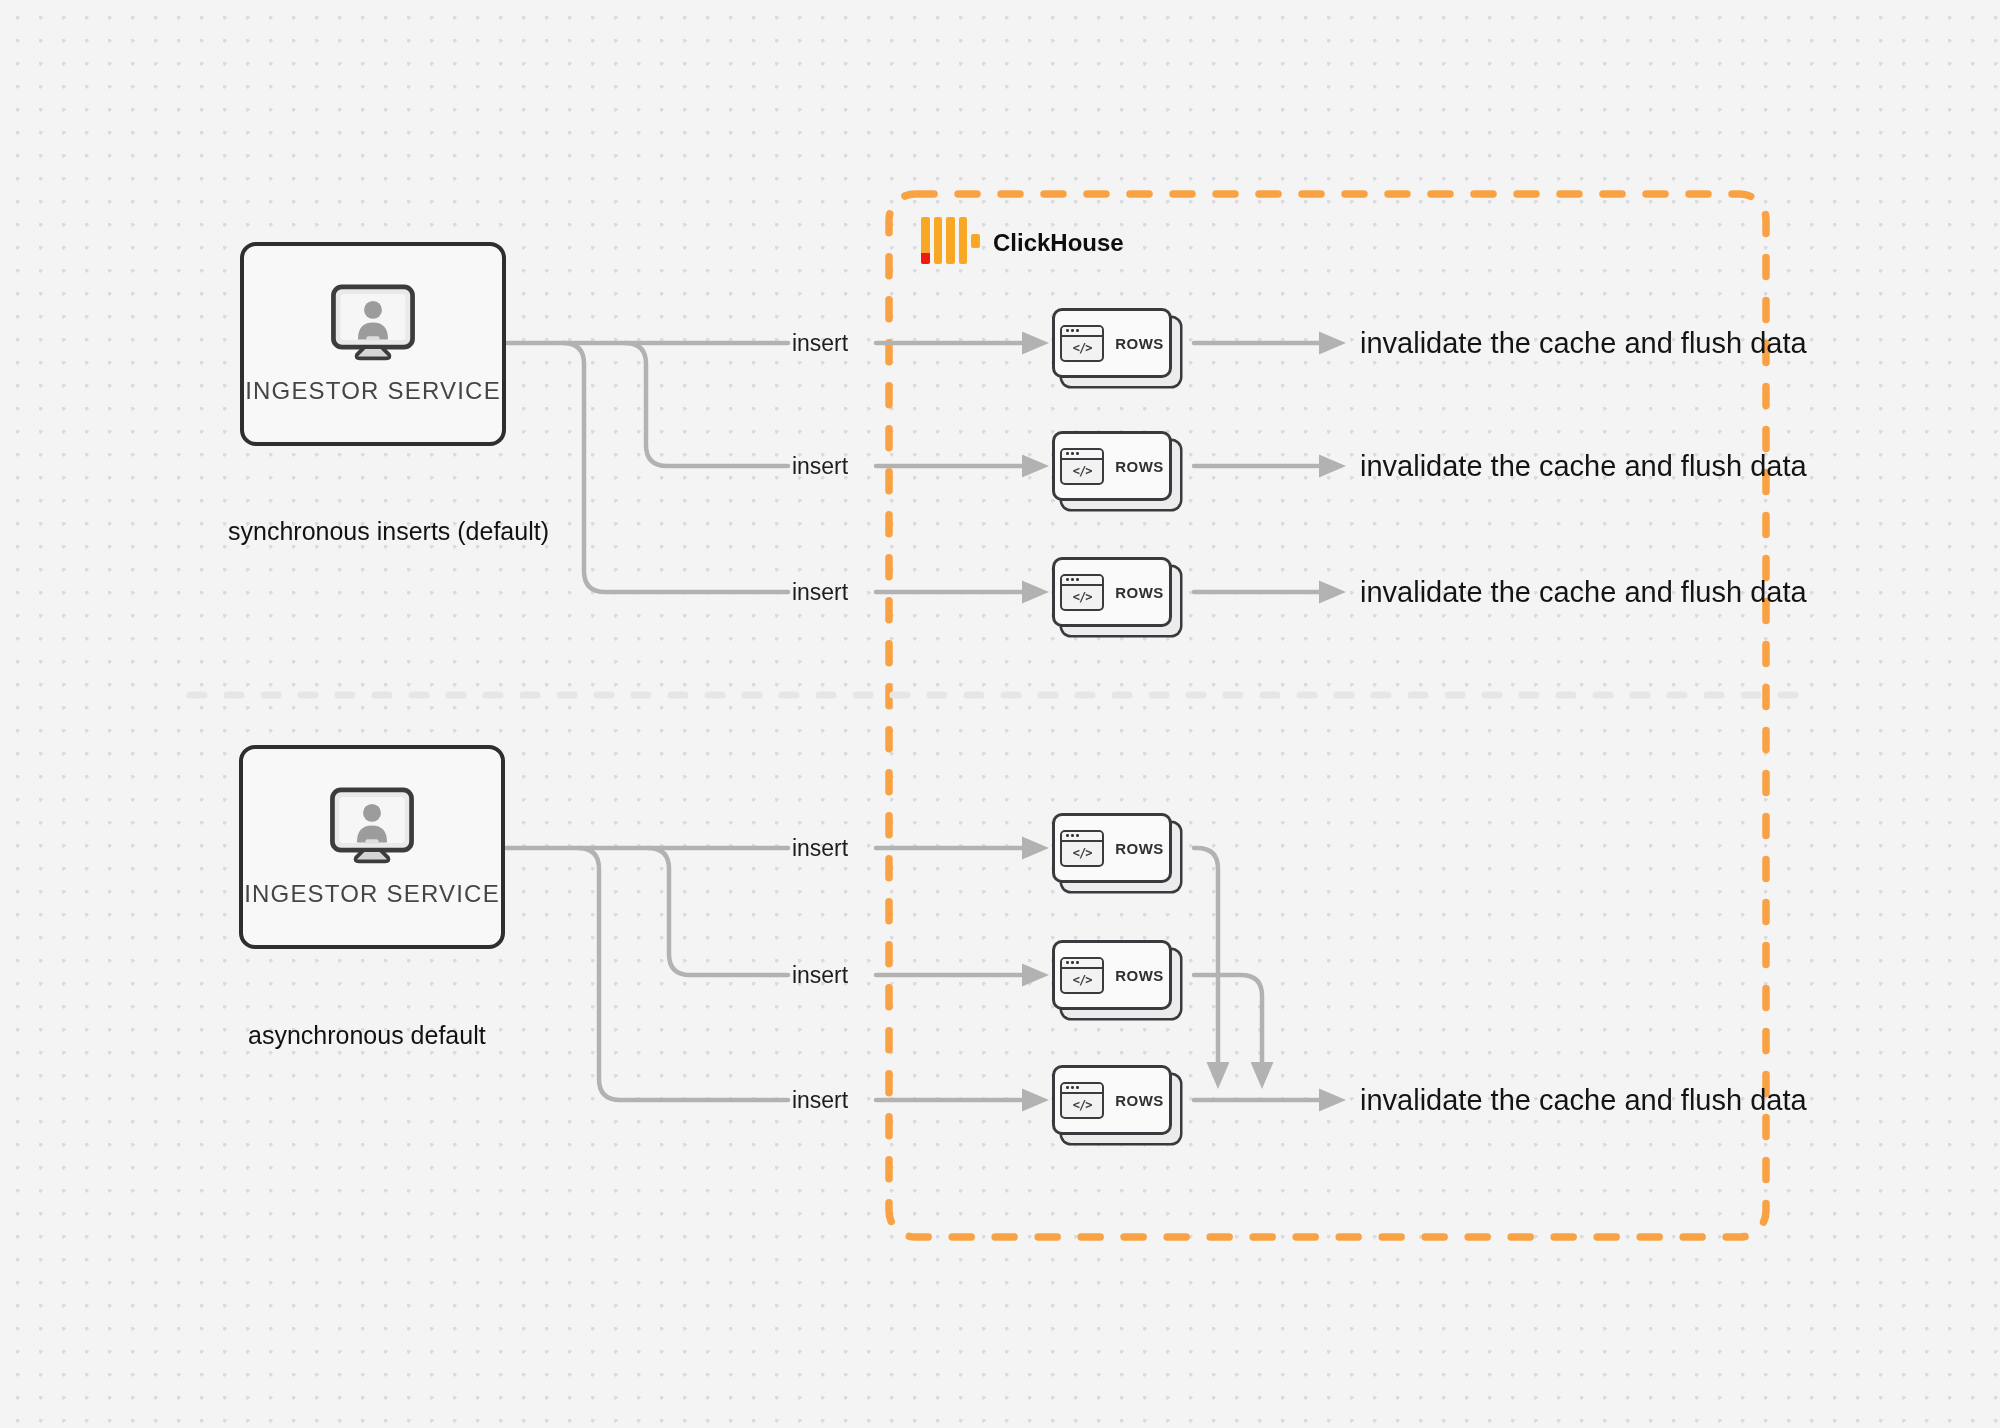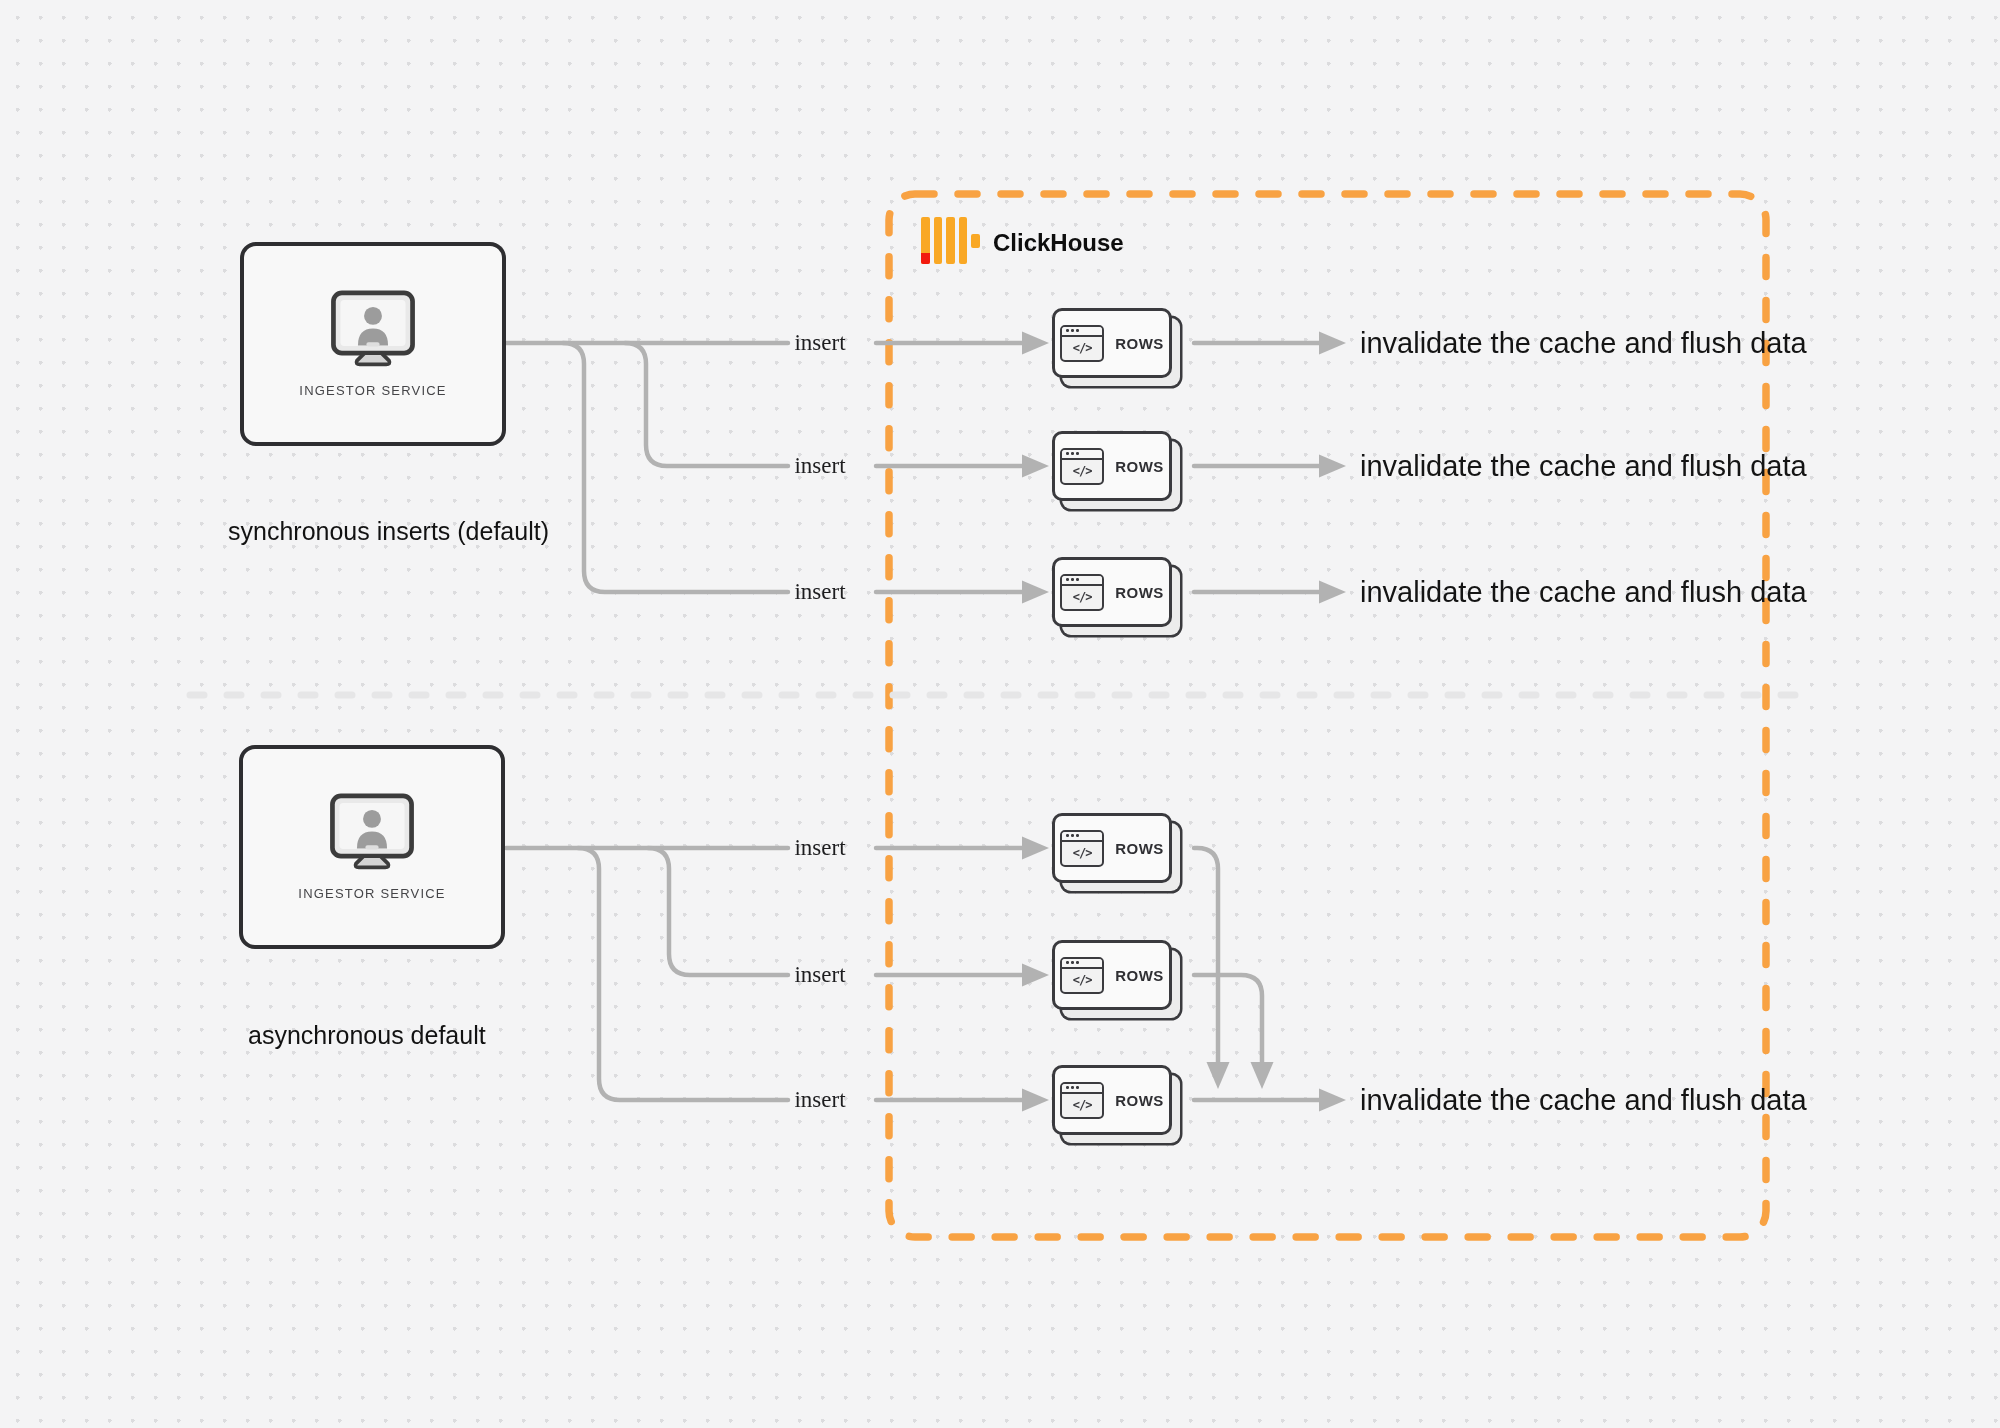--- a/index.html
+++ b/index.html
@@ -23,33 +23,33 @@
   .arrowhead{fill:var(--line,#b2b2b2);stroke:none;}
 
   
   .source-box{
     position:absolute;width:266px;height:204px;
     background:#f8f8f8;border:4px solid #2e2e31;border-radius:16px;
     display:flex;flex-direction:column;align-items:center;justify-content:center;
     box-sizing:border-box;gap:12px;
   }
   .source-label{
-    font-size:13px;color:#454548;letter-spacing:1.2px;white-space:nowrap;
+    font-size:24px;color:#454548;letter-spacing:1.2px;white-space:nowrap;
   }
 
   
   .caption{
     position:absolute;font-size:25px;font-weight:400;color:#121212;white-space:nowrap;
   }
 
   
   .insert-label{
     position:absolute;left:770px;width:100px;text-align:center;
     transform:translateY(-50%);
-    font-size:23px;color:#1d1d1f;white-space:nowrap;font-family:Liberation Serif, serif;
+    font-size:23px;color:#1d1d1f;white-space:nowrap;
   }
 
   
   .result-label{
     position:absolute;left:1360px;transform:translateY(-50%);
     font-size:29px;color:#141414;white-space:nowrap;
   }
 
   
   .rows-node{

